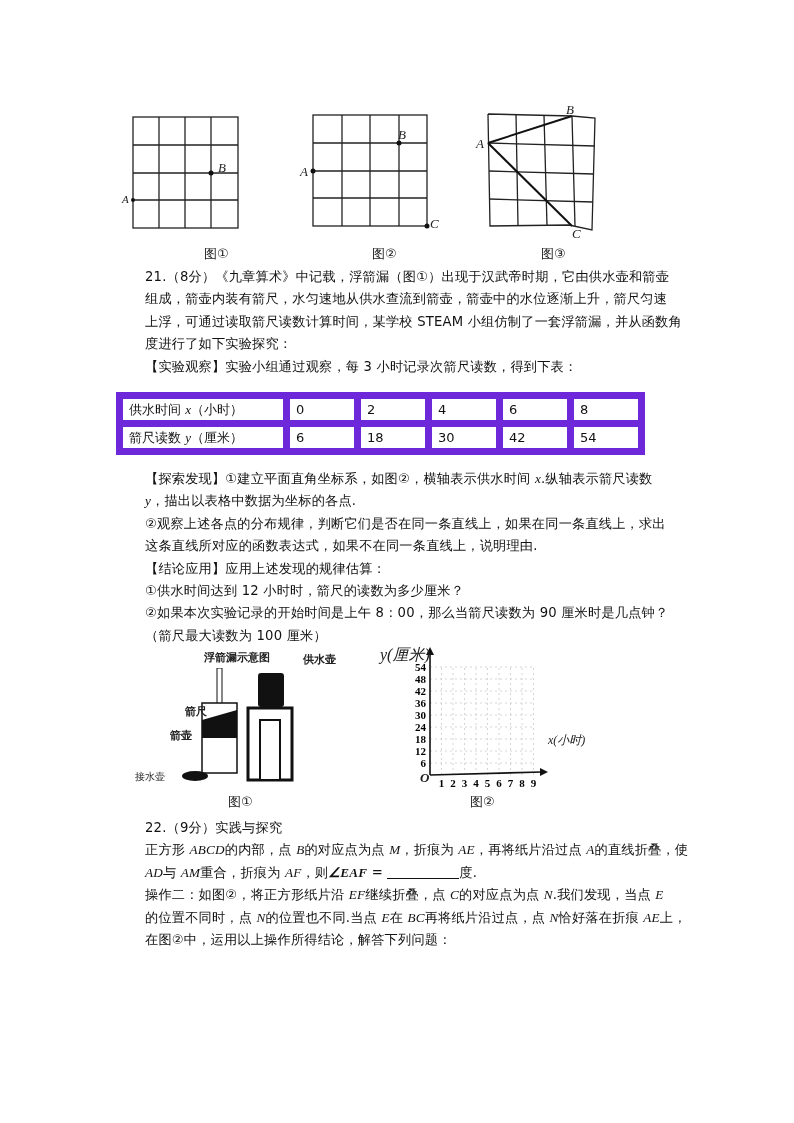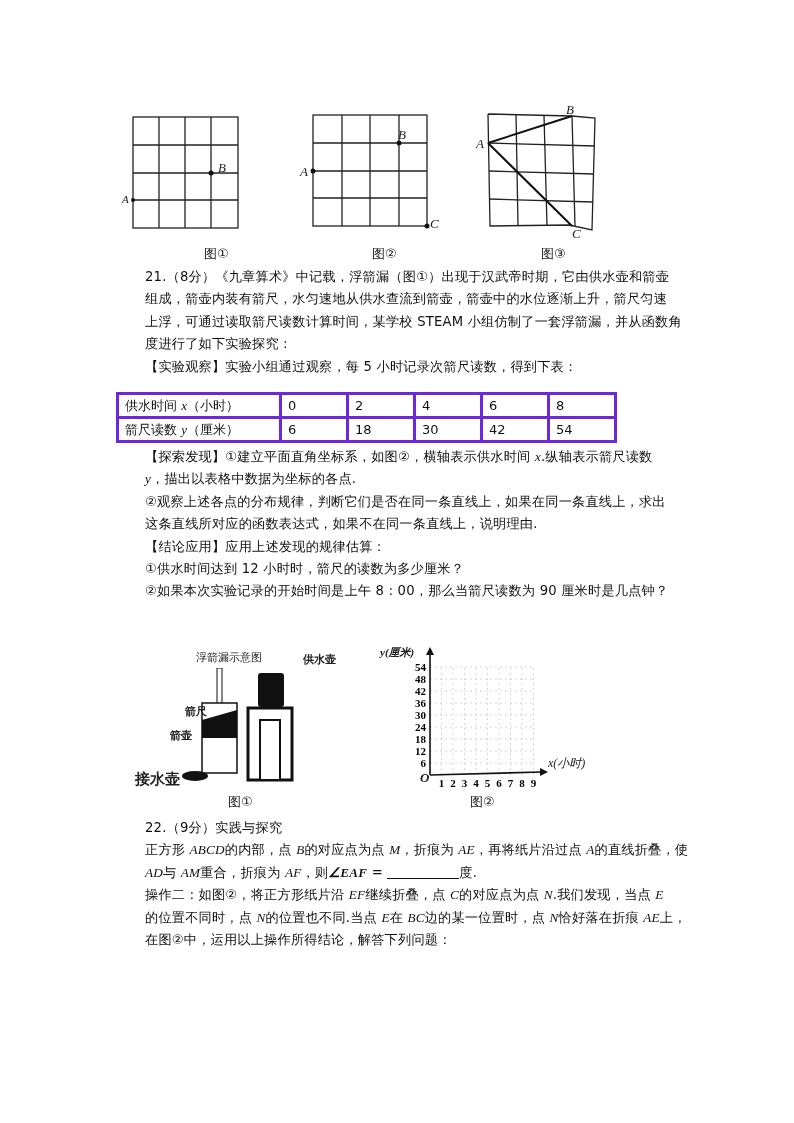--- a/index.html
+++ b/index.html
@@ -9,21 +9,21 @@
     color: #111;
   }
   .fig { position: absolute; }
   .cap { position: absolute; font-size: 13px; color: #222; }
   .para { position: absolute; left: 117px; width: 560px; font-size: 13.2px; line-height: 22px; letter-spacing: 0.2px; margin-left: 28px; }
   .line { white-space: nowrap; height: 22.4px; }
   .it { font-family: "Liberation Serif", serif; font-style: italic; }
   .bi { font-family: "Liberation Serif", serif; font-style: italic; font-weight: bold; }
   .blank { display: inline-block; border-bottom: 1px solid #111; height: 14px; vertical-align: -2px; }
   table.obs { position: absolute; left: 116px; top: 392px; border-collapse: collapse; font-size: 13px; }
-  table.obs td { border: 3px solid #6d28d9; height: 21px; padding: 0 6px; }
+  table.obs td { border: 7px solid #6d28d9; height: 21px; padding: 0 6px; }
   table.obs td.h { width: 148px; }
   table.obs td.v { width: 52px; }
   svg text { font-family: "Liberation Serif", serif; }
 </style>
 </head>
 <body>
 
 <svg class="fig" style="left:130px;top:112px" width="115" height="120" viewBox="0 0 115 120">
   <g stroke="#222" stroke-width="1.3" fill="none">
     <rect x="3" y="5" width="105" height="111"></rect>
@@ -76,21 +76,21 @@
 <span class="cap it" style="left:566px;top:102px">B</span>
 <span class="cap it" style="left:476px;top:136px">A</span>
 <span class="cap it" style="left:572px;top:226px">C</span>
 <span class="cap" style="left:541px;top:245px">图③</span>
 
 <div class="para" style="top:266px">
   <div class="line">21.（8分）《九章算术》中记载，浮箭漏（图①）出现于汉武帝时期，它由供水壶和箭壶</div>
   <div class="line">组成，箭壶内装有箭尺，水匀速地从供水查流到箭壶，箭壶中的水位逐渐上升，箭尺匀速</div>
   <div class="line">上浮，可通过读取箭尺读数计算时间，某学校 STEAM 小组仿制了一套浮箭漏，并从函数角</div>
   <div class="line">度进行了如下实验探究：</div>
-  <div class="line">【实验观察】实验小组通过观察，每 5 小时记录次箭尺读数，得到下表：</div>
+  <div class="line">【实验观察】实验小组通过观察，每 3 小时记录次箭尺读数，得到下表：</div>
 </div>
 
 <table class="obs">
   <tbody>
       <tr>
     <td class="h"><span>供水时间 </span><span class="it">x</span><span>（小时）</span></td>
     <td class="v">0</td>
     <td class="v">2</td>
     <td class="v">4</td>
     <td class="v">6</td>
@@ -100,44 +100,45 @@
     <td class="h"><span>箭尺读数 </span><span class="it">y</span><span>（厘米）</span></td>
     <td class="v">6</td>
     <td class="v">18</td>
     <td class="v">30</td>
     <td class="v">42</td>
     <td class="v">54</td>
   </tr>
 </tbody>
   </table>
 
-<div class="para" style="top:446px">
+<div class="para" style="top:468px">
   <div class="line"><span>【探索发现】①建立平面直角坐标系，如图②，横轴表示供水时间 </span><span class="it">x</span><span>.纵轴表示箭尺读数</span></div>
   <div class="line"><span class="it">y</span><span>，描出以表格中数据为坐标的各点.</span></div>
   <div class="line">②观察上述各点的分布规律，判断它们是否在同一条直线上，如果在同一条直线上，求出</div>
   <div class="line">这条直线所对应的函数表达式，如果不在同一条直线上，说明理由.</div>
   <div class="line">【结论应用】应用上述发现的规律估算：</div>
   <div class="line">①供水时间达到 12 小时时，箭尺的读数为多少厘米？</div>
   <div class="line">②如果本次实验记录的开始时间是上午 8：00，那么当箭尺读数为 90 厘米时是几点钟？</div>
+  <div class="line">（箭尺最大读数为 100 厘米）</div>
 </div>
 
 <svg class="fig" style="left:180px;top:668px" width="120" height="120" viewBox="0 0 120 120">
   <rect x="37" y="0" width="5" height="80" fill="#fff" stroke="#111"></rect>
   <rect x="22" y="35" width="35" height="70" fill="#fff" stroke="#111" stroke-width="1.5"></rect>
   <polygon points="22,52 57,42 57,70 22,70" fill="#111"></polygon>
   <rect x="78" y="5" width="26" height="34" rx="3" fill="#111"></rect>
   <rect x="68" y="40" width="44" height="72" fill="#fff" stroke="#111" stroke-width="3"></rect>
   <rect x="80" y="52" width="20" height="60" fill="#fff" stroke="#111" stroke-width="2"></rect>
   <ellipse cx="15" cy="108" rx="13" ry="5" fill="#111"></ellipse>
 </svg>
-<span class="cap" style="left:196px;top:650px;font-size:11px;font-weight:normal">浮箭漏示意图</span>
+<span class="cap" style="left:204px;top:650px;font-size:11px;font-weight:bold">浮箭漏示意图</span>
 <span class="cap" style="left:185px;top:704px;font-size:11px;font-weight:bold">箭尺</span>
 <span class="cap" style="left:303px;top:652px;font-size:11px;font-weight:bold">供水壶</span>
 <span class="cap" style="left:170px;top:728px;font-size:11px;font-weight:bold">箭壶</span>
-<span class="cap" style="left:135px;top:770px;font-size:15px;font-weight:bold">接水壶</span>
+<span class="cap" style="left:135px;top:770px;font-size:10px;font-weight:normal">接水壶</span>
 <span class="cap" style="left:228px;top:793px">图①</span>
 
 <svg class="fig" id="coord" style="left:380px;top:645px" width="210" height="145" viewBox="0 0 210 145">
   <g id="coord-grid" stroke="#bbb" stroke-width="0.6" stroke-dasharray="2,3">
       <line x1="50" x2="153.5" y1="118" y2="118"></line>
       <line x1="50" x2="153.5" y1="106" y2="106"></line>
       <line x1="50" x2="153.5" y1="94" y2="94"></line>
       <line x1="50" x2="153.5" y1="82" y2="82"></line>
       <line x1="50" x2="153.5" y1="70" y2="70"></line>
       <line x1="50" x2="153.5" y1="58" y2="58"></line>
@@ -174,25 +175,25 @@
       <text x="73" y="142" text-anchor="middle" font-size="11" font-weight="bold">2</text>
       <text x="84.5" y="142" text-anchor="middle" font-size="11" font-weight="bold">3</text>
       <text x="96" y="142" text-anchor="middle" font-size="11" font-weight="bold">4</text>
       <text x="107.5" y="142" text-anchor="middle" font-size="11" font-weight="bold">5</text>
       <text x="119" y="142" text-anchor="middle" font-size="11" font-weight="bold">6</text>
       <text x="130.5" y="142" text-anchor="middle" font-size="11" font-weight="bold">7</text>
       <text x="142" y="142" text-anchor="middle" font-size="11" font-weight="bold">8</text>
       <text x="153.5" y="142" text-anchor="middle" font-size="11" font-weight="bold">9</text>
     </g>
 </svg>
-<span class="cap" style="left:380px;top:645px;font-size:11px;font-weight:bold"><span class="it">y(厘米)</span></span>
-<span class="cap it" style="left:548px;top:755px;font-size:12px">x(小时)</span>
+<span class="cap" style="left:380px;top:645px;font-size:16px;font-weight:normal"><span class="it">y(厘米)</span></span>
+<span class="cap it" style="left:548px;top:732px;font-size:12px">x(小时)</span>
 <span class="cap it" style="left:420px;top:770px;font-size:13px;font-weight:bold">O</span>
 <span class="cap" style="left:470px;top:793px">图②</span>
 
 <div class="para" style="top:817px">
   <div class="line">22.（9分）实践与探究</div>
   <div class="line"><span>正方形 </span><span class="it">ABCD</span><span>的内部，点 </span><span class="it">B</span><span>的对应点为点 </span><span class="it">M</span><span>，折痕为 </span><span class="it">AE</span><span>，再将纸片沿过点 </span><span class="it">A</span><span>的直线折叠，使</span></div>
   <div class="line"><span class="it">AD</span><span>与 </span><span class="it">AM</span><span>重合，折痕为 </span><span class="it">AF</span><span>，则</span><span class="bi">∠EAF</span><span> = </span><span class="blank" style="width:72px"></span><span>度.</span></div>
   <div class="line"><span>操作二：如图②，将正方形纸片沿 </span><span class="it">EF</span><span>继续折叠，点 </span><span class="it">C</span><span>的对应点为点 </span><span class="it">N</span><span>.我们发现，当点 </span><span class="it">E</span></div>
-  <div class="line"><span>的位置不同时，点 </span><span class="it">N</span><span>的位置也不同.当点 </span><span class="it">E</span><span>在 </span><span class="it">BC</span><span>边的某一位置时，点 </span><span class="it">N</span><span>恰好落在折痕 </span><span class="it">AE</span><span>上，</span></div>
+  <div class="line"><span>的位置不同时，点 </span><span class="it">N</span><span>的位置也不同.当点 </span><span class="it">E</span><span>在 </span><span class="it">BC</span><span>再将纸片沿过点，点 </span><span class="it">N</span><span>恰好落在折痕 </span><span class="it">AE</span><span>上，</span></div>
   <div class="line">在图②中，运用以上操作所得结论，解答下列问题：</div>
 </div>
 
 </body></html>

